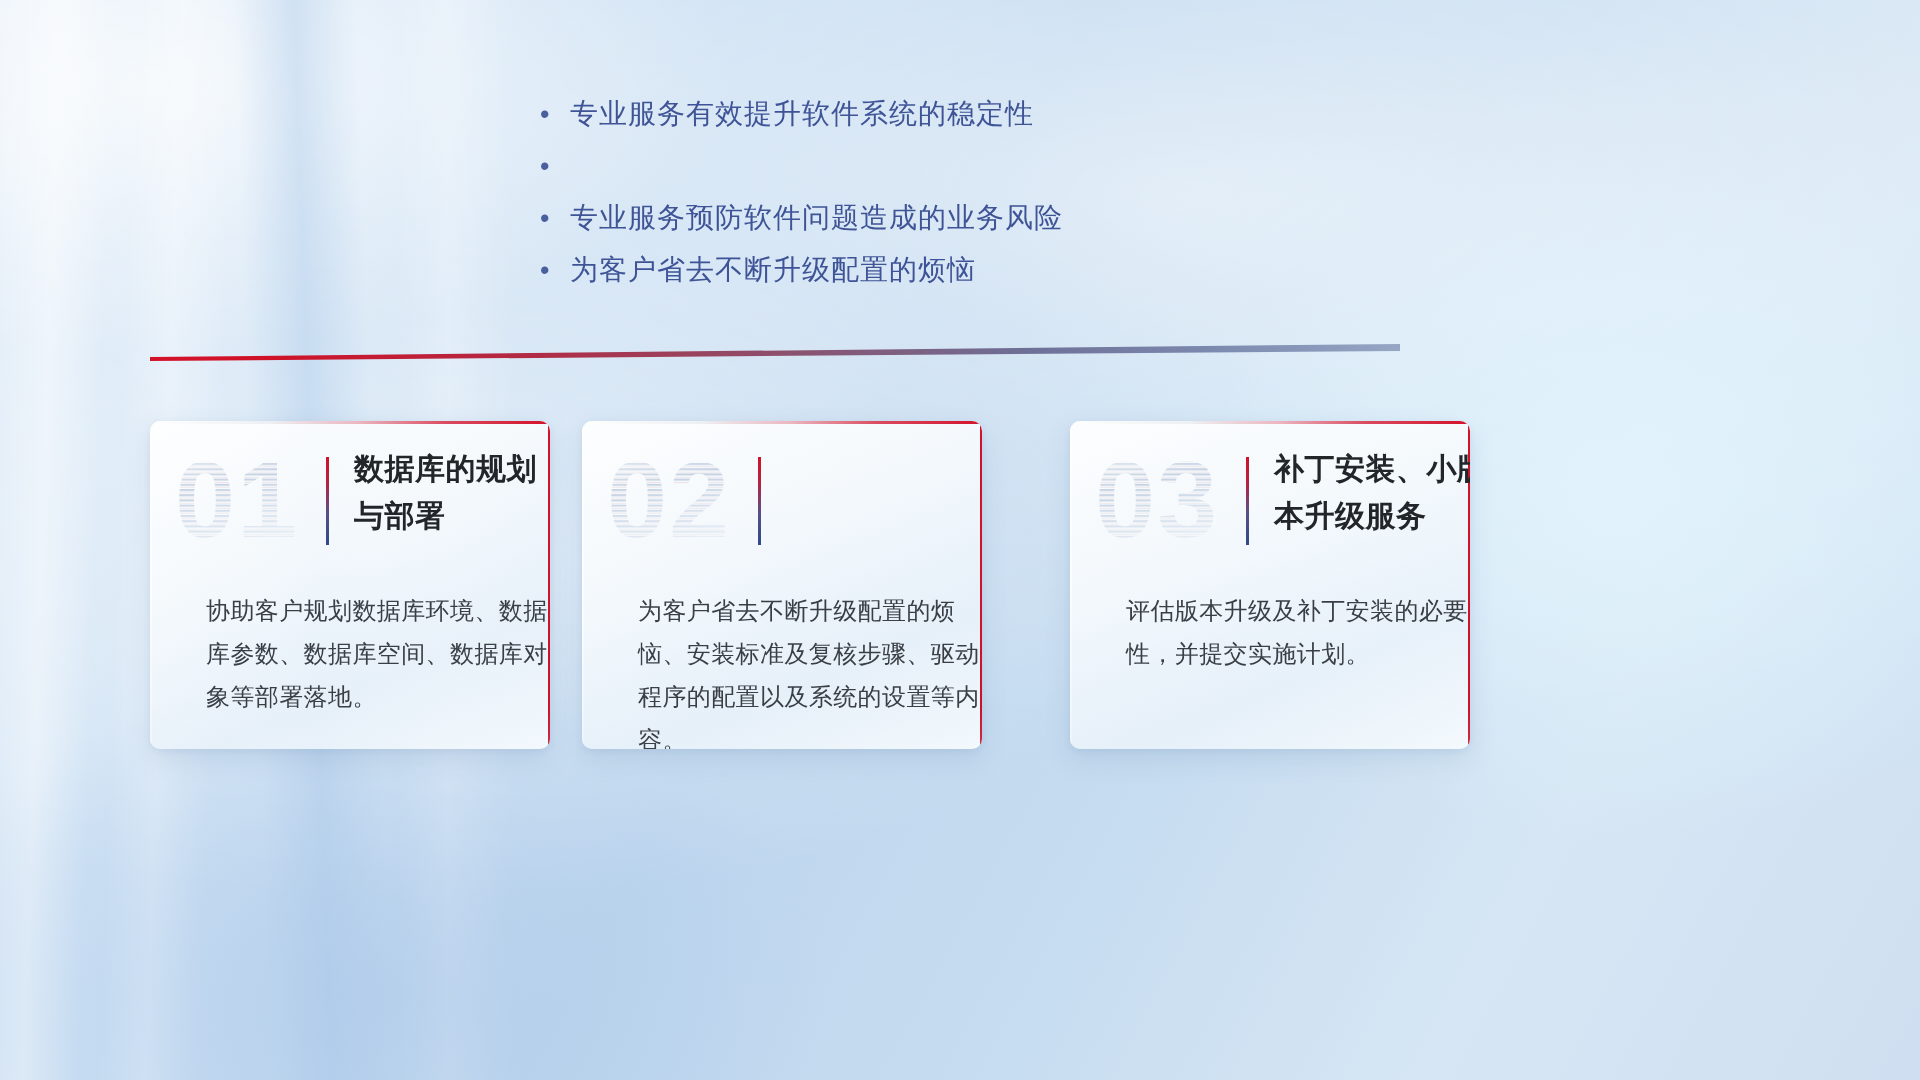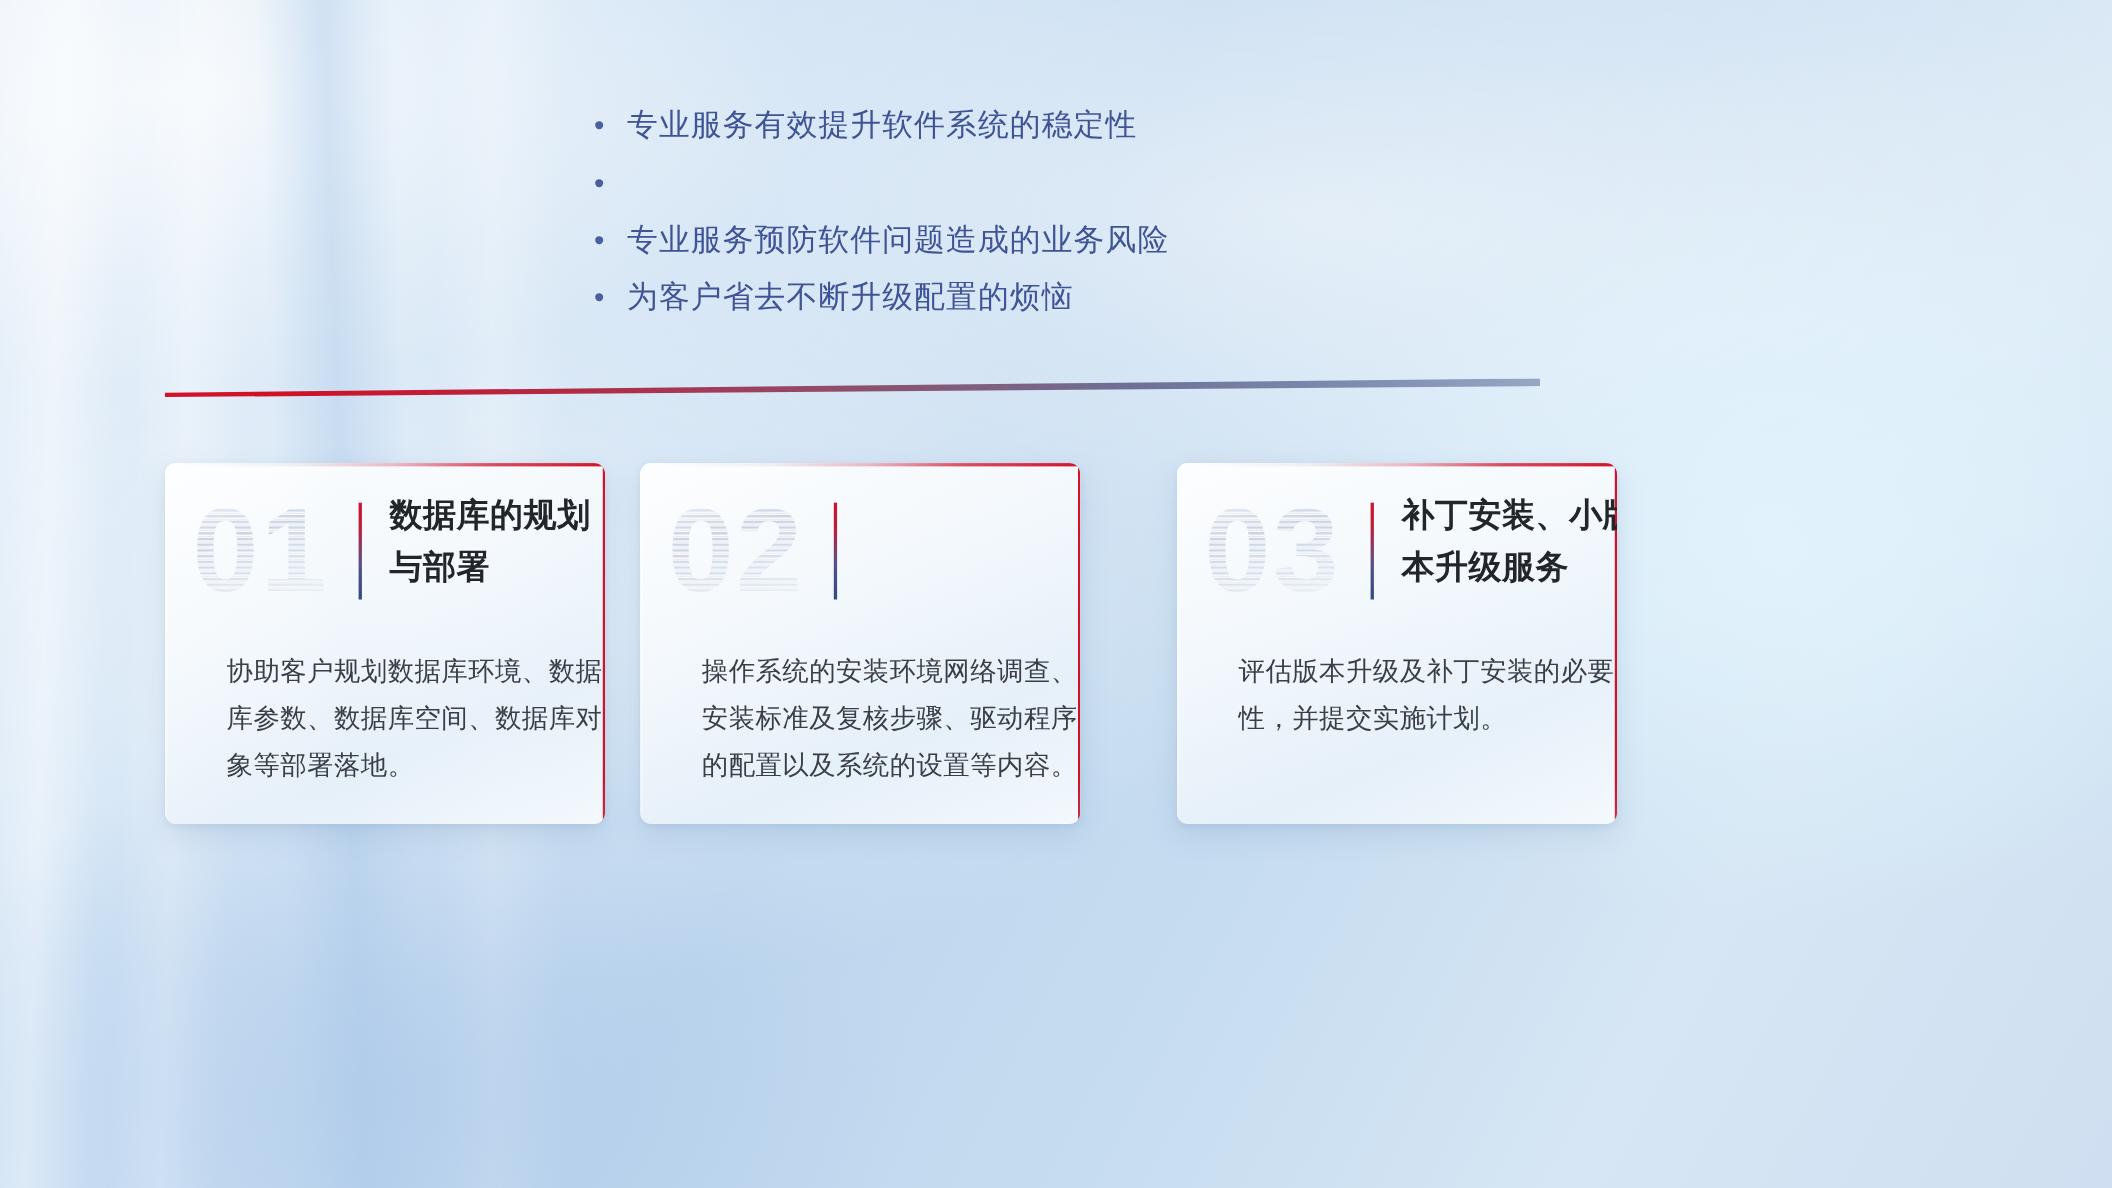--- a/index.html
+++ b/index.html
@@ -230,21 +230,21 @@
               </mask>
           </defs>
           <g mask="url(#m2)" opacity="0.9">
             <text x="3" y="100" font-family="'Liberation Sans',sans-serif" font-size="108" font-weight="700" letter-spacing="2" fill="url(#stripes2)">02</text>
           </g>
         </svg>
 
         <div class="card-vline"></div>
       </div>
 
-      <div class="card-body">操作系统的安装环境网络调查、安装标准及复核步骤、驱动程序的配置以及系统的设置等内容。</div>
+      <div class="card-body">为客户省去不断升级配置的烦恼、安装标准及复核步骤、驱动程序的配置以及系统的设置等内容。</div>
     </div>
 
     <div class="card card-3">
       <div class="card-edge-top"></div>
       <div class="card-edge-left"></div>
       <div class="card-edge-right"></div>
 
       <div class="card-head">
         <svg class="ghost-num" viewBox="0 0 140 120">
           <defs>

